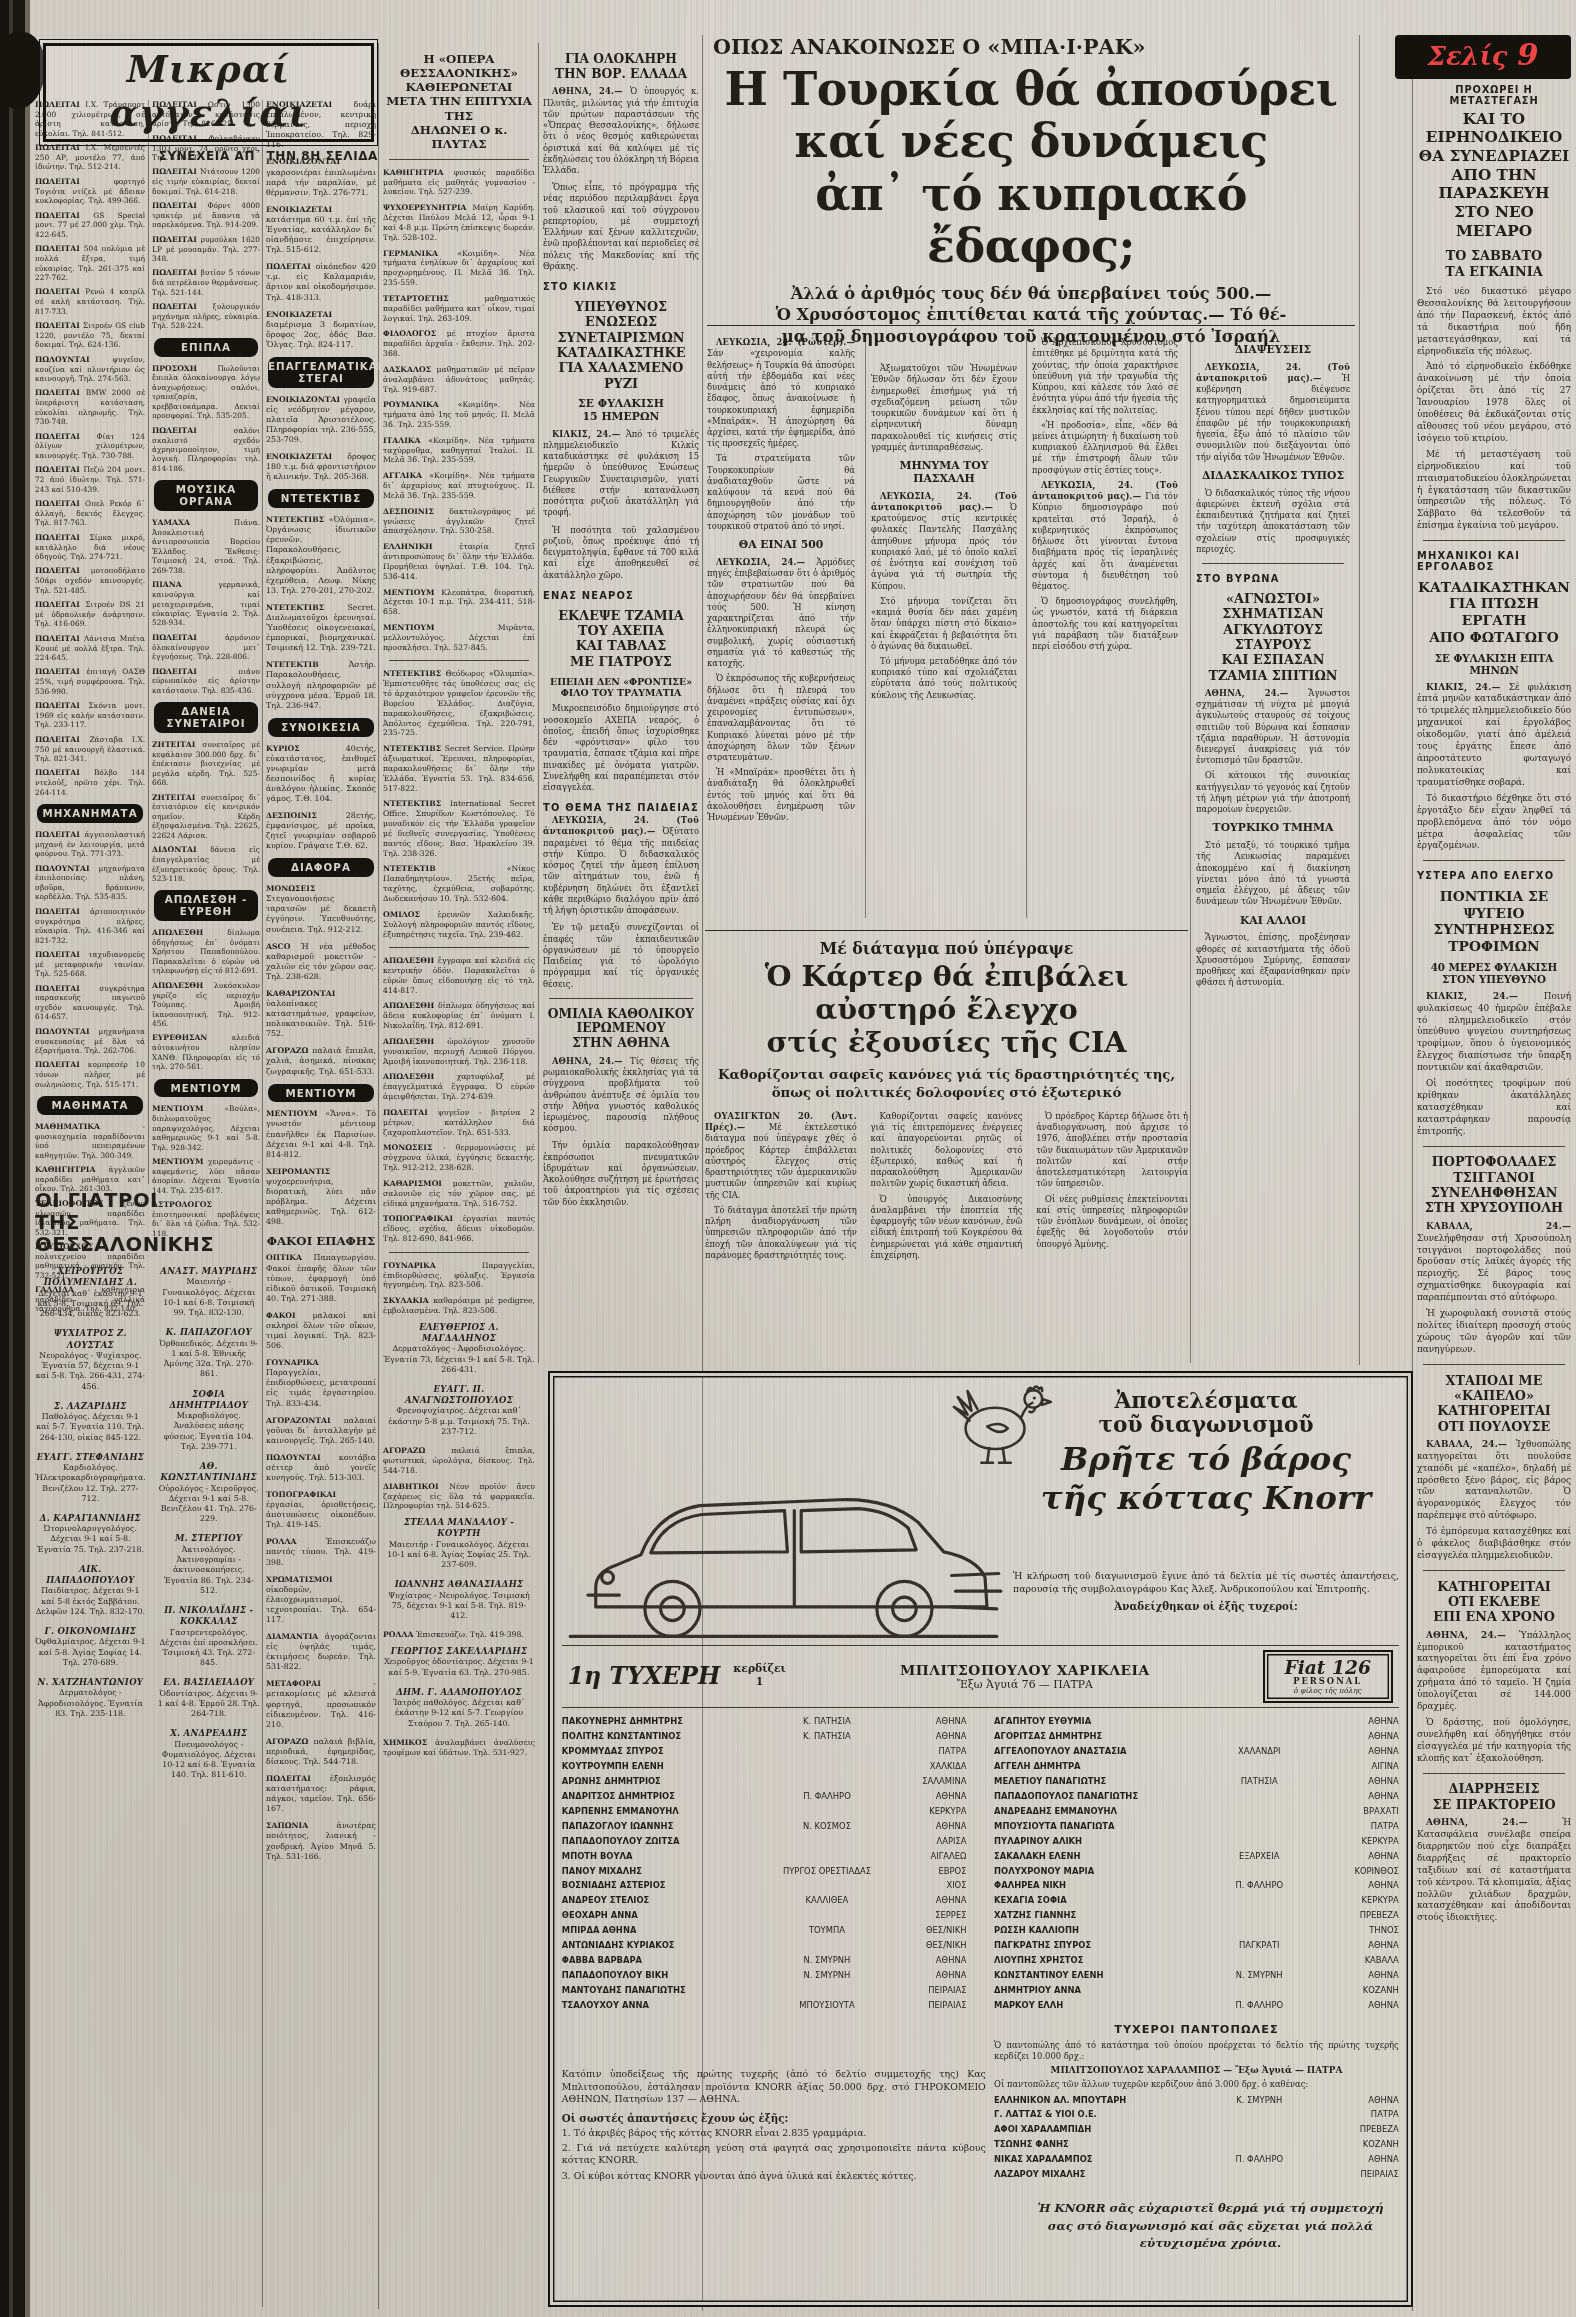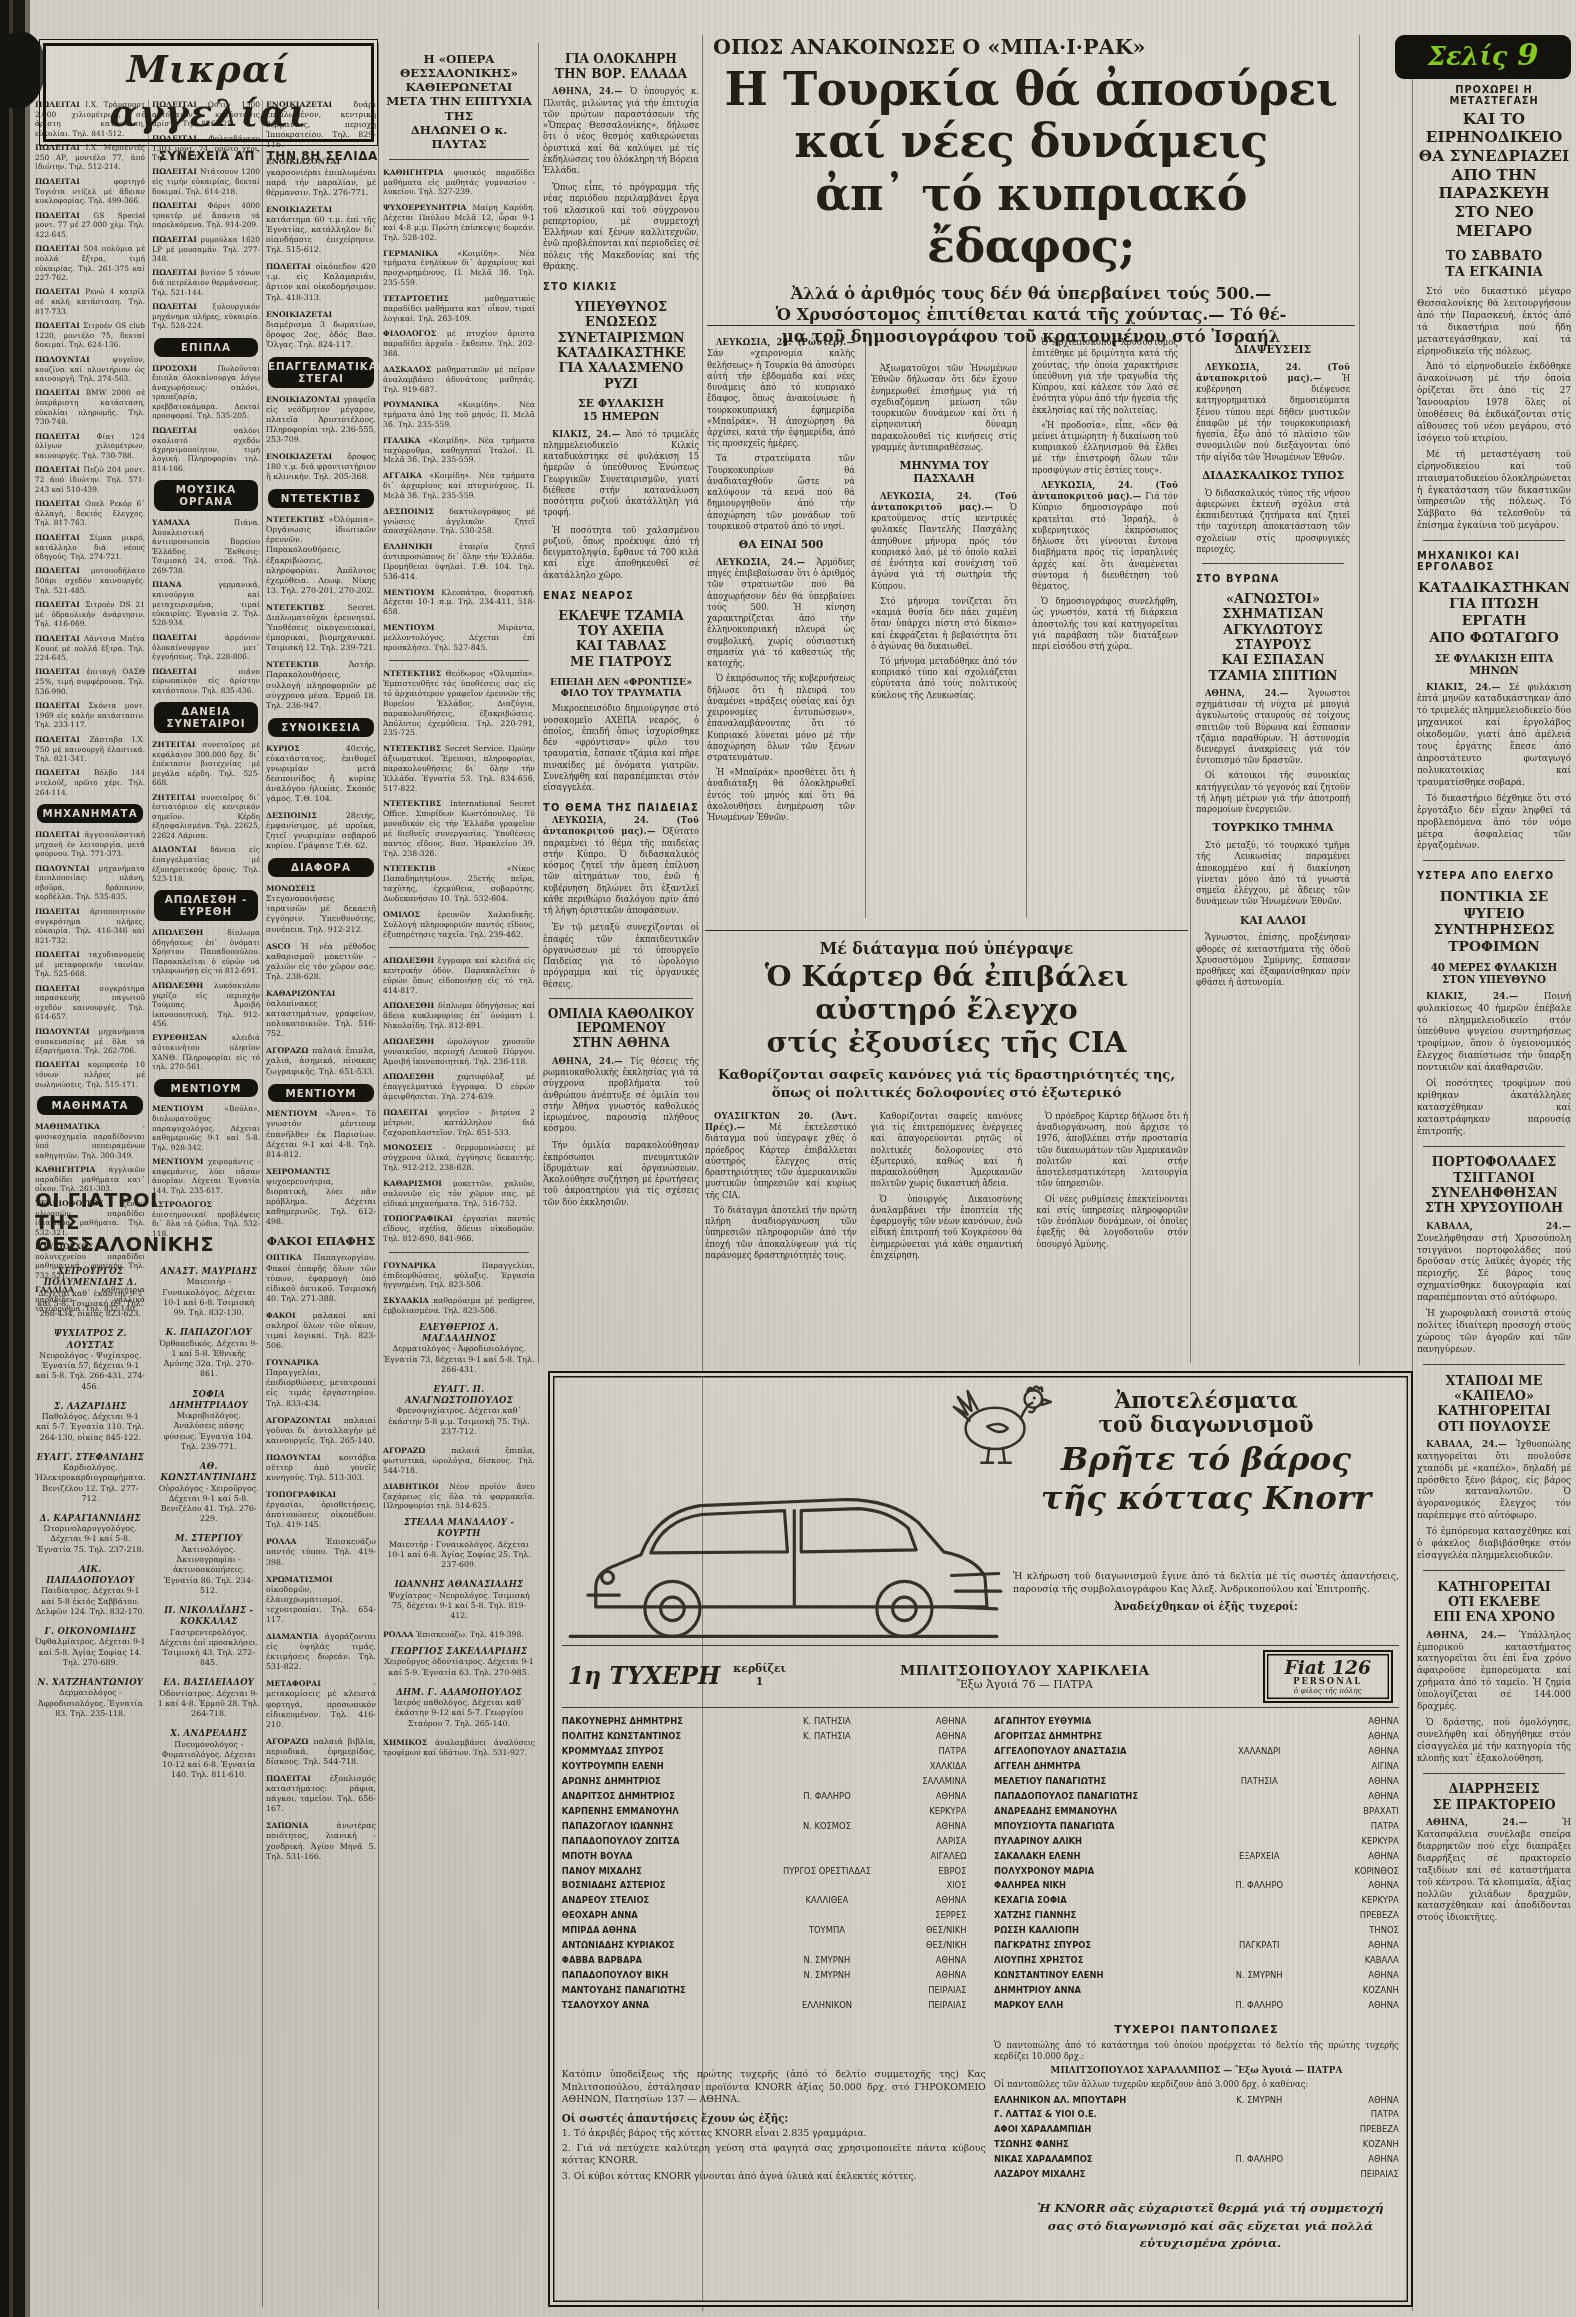--- a/index.html
+++ b/index.html
@@ -51,21 +51,21 @@
       line-height:1.32;white-space:pre-line;}
   .head-rule{position:absolute;height:0;border-top:1.5px solid #2c2921;}
   
   #carter{position:absolute;left:705px;top:930px;width:483px;border-top:1.5px solid #2c2921;padding-top:7.9px;}
   .carter-kicker{font-size:15.8px;font-weight:bold;text-align:center;margin-bottom:2px;}
   .carter-headline{font-size:28.6px;font-weight:bold;text-align:center;line-height:1.15;white-space:pre-line;}
   .carter-deck{margin:7.9px 9.9px 9.9px;font-size:13.3px;font-weight:bold;text-align:center;line-height:1.3;}
   .carter-cols{display:grid;grid-template-columns:1fr 1fr 1fr;gap:13.8px;}
   
   #sidebar{position:absolute;left:1417px;top:35px;width:154px;}
-  .selis{margin-left:-21.7px;width:164px;background:#14120c;color:#84cc16;border-radius:9px;
+  .selis{margin-left:-21.7px;width:164px;background:#14120c;color:#ef4444;border-radius:4px;
       display:flex;align-items:baseline;justify-content:center;gap:9.9px;padding:1px 5.9px 6.9px;}
   .selis-word{font-style:italic;font-weight:bold;font-size:25.6px;}
   .selis-num{font-style:italic;font-weight:bold;font-size:30.5px;}
   .sb-kick{margin-top:4.9px;font-family:"DejaVu Sans",sans-serif;font-size:9.9px;font-weight:bold;
       text-align:center;letter-spacing:0.8px;}
   .sb-head{margin-top:3.9px;font-size:15.3px;font-weight:bold;text-align:center;line-height:1.22;white-space:pre-line;}
   .sb-sub{margin:7.9px 0 5.9px;font-size:12.8px;font-weight:bold;text-align:center;line-height:1.25;white-space:pre-line;}
   #sidebar .bp{font-size:8.9px;}
   
   #doctors{position:absolute;left:35px;top:1188px;width:225px;}
@@ -658,21 +658,21 @@
           </div>
 
           <div class="winrow">
             <span class="wname">ΜΑΝΤΟΥΔΗΣ ΠΑΝΑΓΙΩΤΗΣ</span>
             <span class="warea"></span>
             <span class="wcity">ΠΕΙΡΑΙΑΣ</span>
           </div>
 
           <div class="winrow">
             <span class="wname">ΤΣΑΛΟΥΧΟΥ ΑΝΝΑ</span>
-            <span class="warea">ΕΛΛΗΝΙΚΟΝ</span>
+            <span class="warea">ΜΠΟΥΣΙΟΥΤΑ</span>
             <span class="wcity">ΠΕΙΡΑΙΑΣ</span>
           </div>
         </div>
       <div>
         <div>
 
             <div class="winrow">
               <span class="wname">ΑΓΑΠΗΤΟΥ ΕΥΘΥΜΙΑ</span>
               <span class="warea"></span>
               <span class="wcity">ΑΘΗΝΑ</span>

